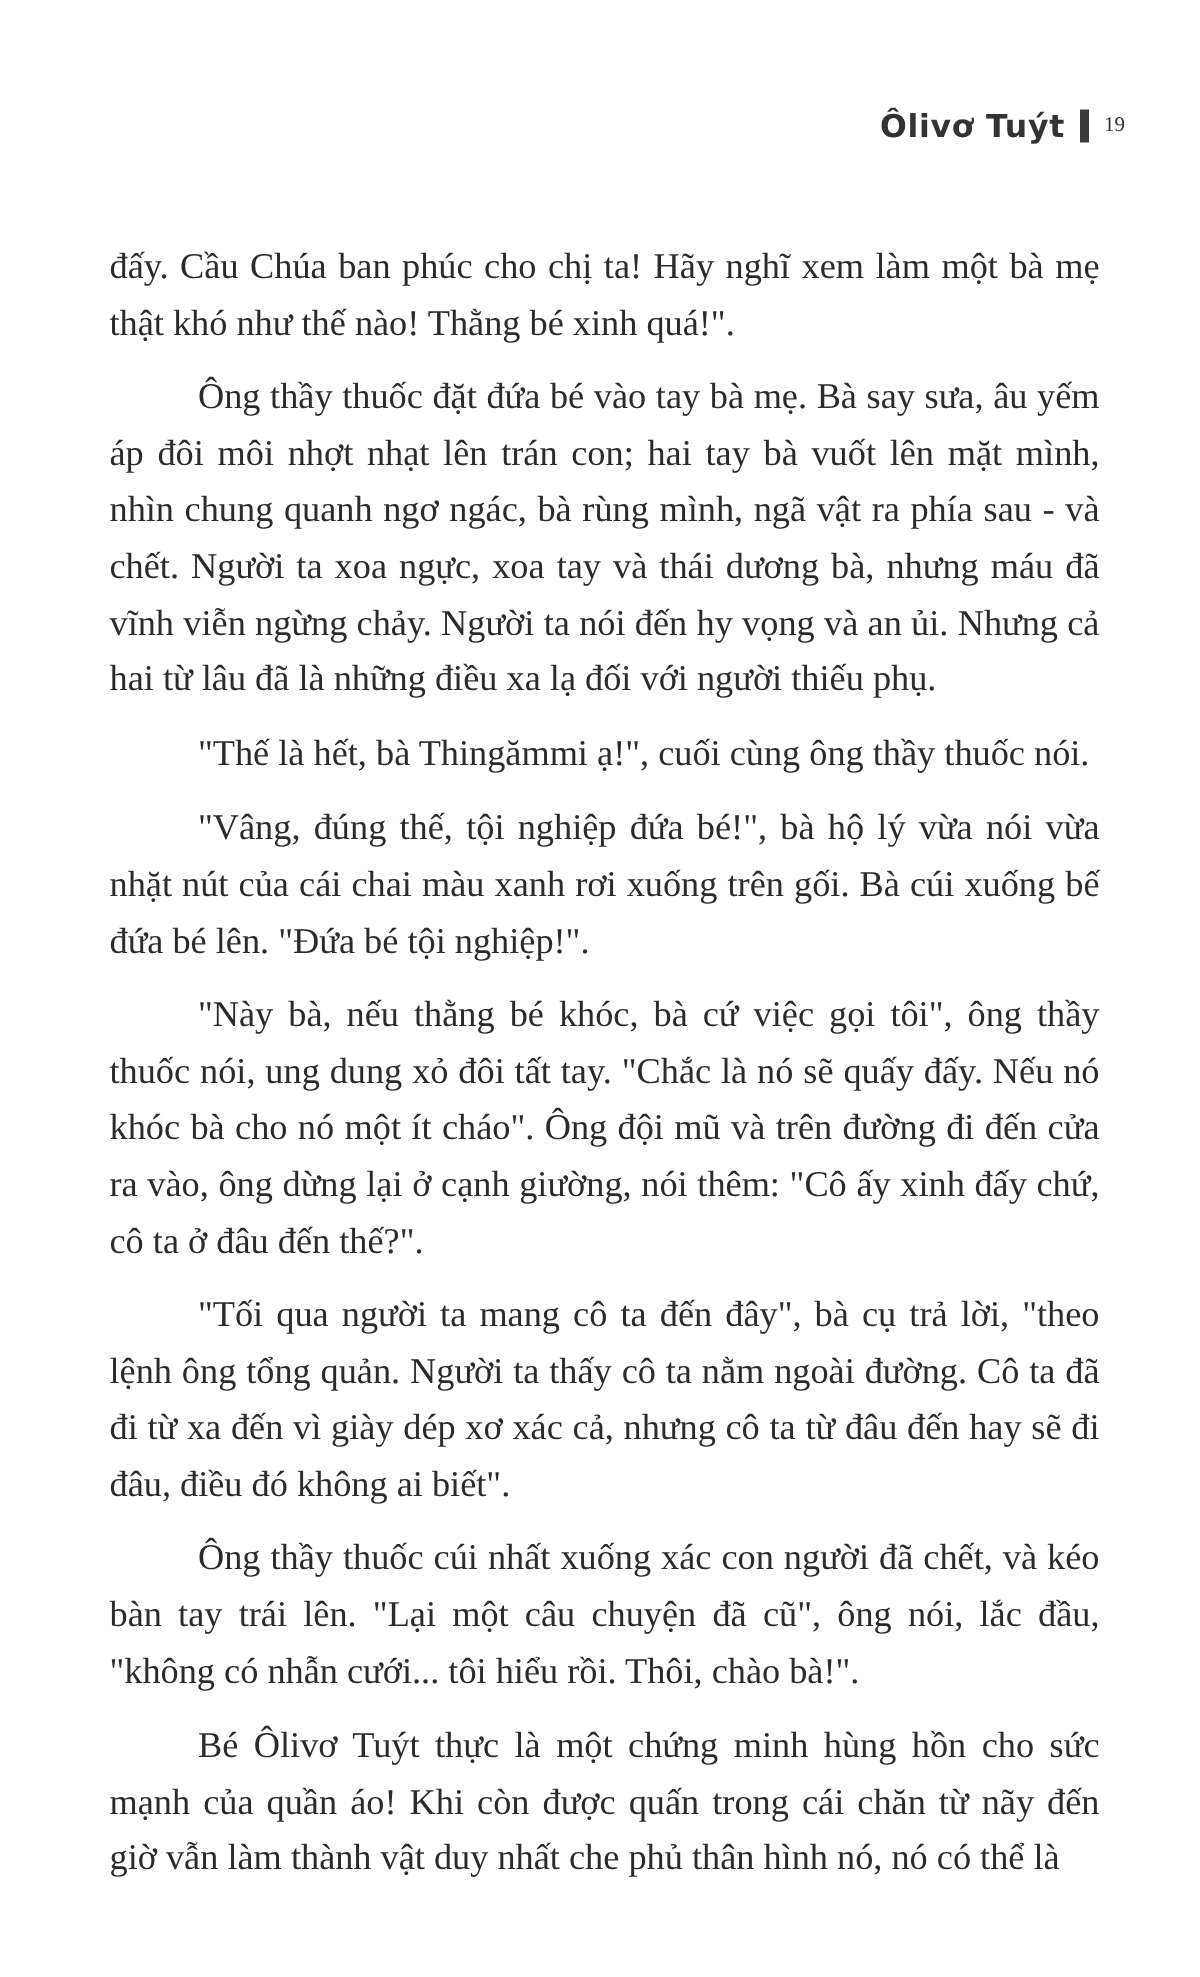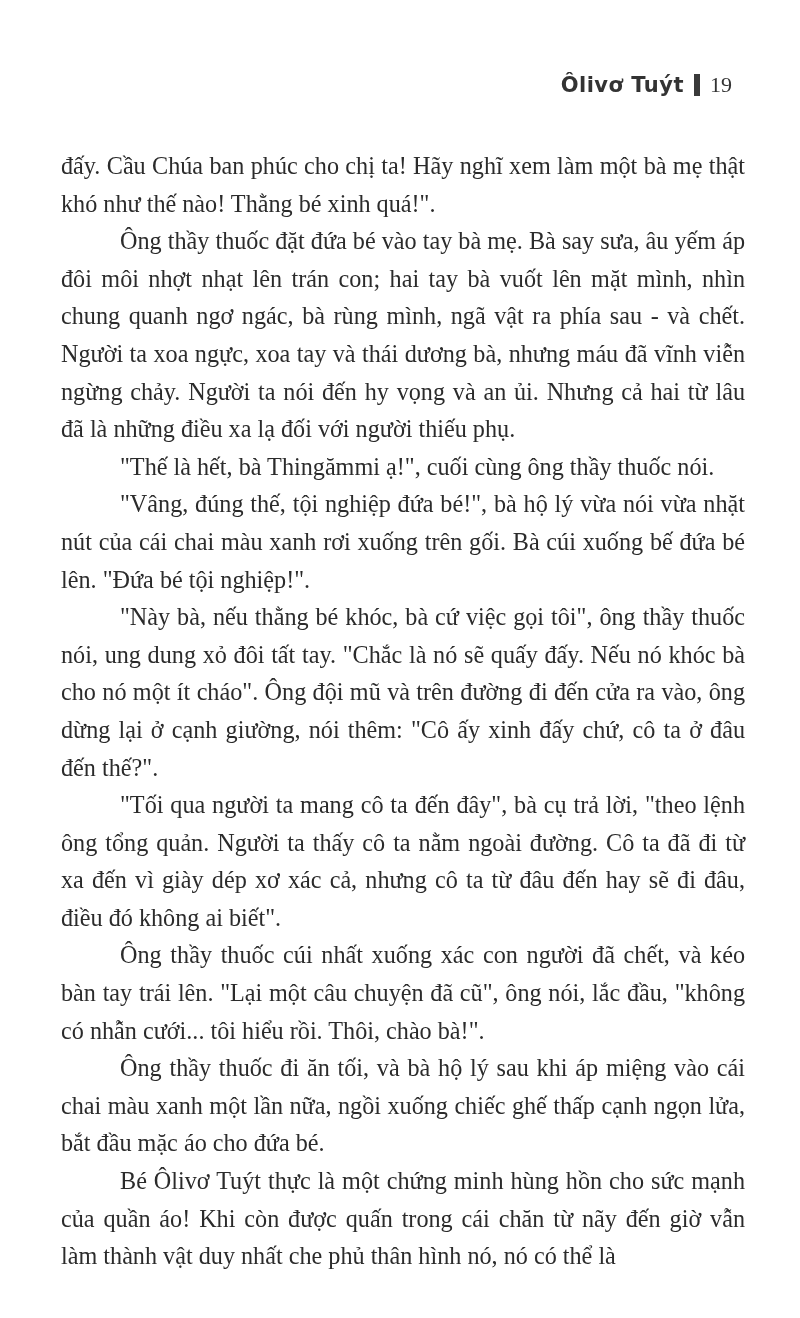--- a/index.html
+++ b/index.html
@@ -2,48 +2,47 @@
 <html><head>
 <meta charset="utf-8">
 <style>
   html, body { margin: 0; padding: 0; }
   body {
     width: 800px; height: 1318px; background: #ffffff; position: relative; overflow: hidden;
     color: #2b2b2b;
     font-family: "Liberation Serif", "DejaVu Serif", serif;
   }
   .header {
-    position: absolute; top: 72px; right: 68px;
+    position: absolute; top: 72px; right: 50px;
     display: flex; align-items: center; gap: 10px;
   }
   .header .title {
     font-family: "DejaVu Sans", sans-serif; font-weight: bold; font-size: 21px;
     letter-spacing: 0.5px; color: #333;
   }
   .header .bar { width: 6px; height: 22px; background: #3a3a3a; }
-  .header .num { font-family: "Liberation Serif", serif; font-size: 22px; color: #333; }
+  .header .num { font-family: "Liberation Serif", serif; font-size: 14px; color: #333; }
   .body-text {
     position: absolute; left: 61px; top: 147px; width: 684px;
     font-size: 24.2px; line-height: 37.6px; text-align: justify;
   }
-  .body-text p { margin: 0; text-indent: 0; }
+  .body-text p { margin: 12px; text-indent: 0; }
   .body-text p.indent { text-indent: 59px; }
 </style>
 </head>
 <body>
 
 <div class="header">
   <span class="title">Ôlivơ Tuýt</span>
   <span class="bar"></span>
   <span class="num">19</span>
 </div>
 
 <div class="body-text">
   <p>đấy. Cầu Chúa ban phúc cho chị ta! Hãy nghĩ xem làm một bà mẹ thật khó như thế nào! Thằng bé xinh quá!".</p>
   <p class="indent">Ông thầy thuốc đặt đứa bé vào tay bà mẹ. Bà say sưa, âu yếm áp đôi môi nhợt nhạt lên trán con; hai tay bà vuốt lên mặt mình, nhìn chung quanh ngơ ngác, bà rùng mình, ngã vật ra phía sau - và chết. Người ta xoa ngực, xoa tay và thái dương bà, nhưng máu đã vĩnh viễn ngừng chảy. Người ta nói đến hy vọng và an ủi. Nhưng cả hai từ lâu đã là những điều xa lạ đối với người thiếu phụ.</p>
   <p class="indent">"Thế là hết, bà Thingămmi ạ!", cuối cùng ông thầy thuốc nói.</p>
   <p class="indent">"Vâng, đúng thế, tội nghiệp đứa bé!", bà hộ lý vừa nói vừa nhặt nút của cái chai màu xanh rơi xuống trên gối. Bà cúi xuống bế đứa bé lên. "Đứa bé tội nghiệp!".</p>
   <p class="indent">"Này bà, nếu thằng bé khóc, bà cứ việc gọi tôi", ông thầy thuốc nói, ung dung xỏ đôi tất tay. "Chắc là nó sẽ quấy đấy. Nếu nó khóc bà cho nó một ít cháo". Ông đội mũ và trên đường đi đến cửa ra vào, ông dừng lại ở cạnh giường, nói thêm: "Cô ấy xinh đấy chứ, cô ta ở đâu đến thế?".</p>
   <p class="indent">"Tối qua người ta mang cô ta đến đây", bà cụ trả lời, "theo lệnh ông tổng quản. Người ta thấy cô ta nằm ngoài đường. Cô ta đã đi từ xa đến vì giày dép xơ xác cả, nhưng cô ta từ đâu đến hay sẽ đi đâu, điều đó không ai biết".</p>
   <p class="indent">Ông thầy thuốc cúi nhất xuống xác con người đã chết, và kéo bàn tay trái lên. "Lại một câu chuyện đã cũ", ông nói, lắc đầu, "không có nhẫn cưới... tôi hiểu rồi. Thôi, chào bà!".</p>
-  <p class="indent">Ông thầy thuốc đi ăn tối, và bà hộ lý sau khi áp miệng vào cái chai màu xanh một lần nữa, ngồi xuống chiếc ghế thấp cạnh ngọn lửa, bắt đầu mặc áo cho đứa bé.</p>
   <p class="indent">Bé Ôlivơ Tuýt thực là một chứng minh hùng hồn cho sức mạnh của quần áo! Khi còn được quấn trong cái chăn từ nãy đến giờ vẫn làm thành vật duy nhất che phủ thân hình nó, nó có thể là</p>
 </div>
 
 </body></html>

